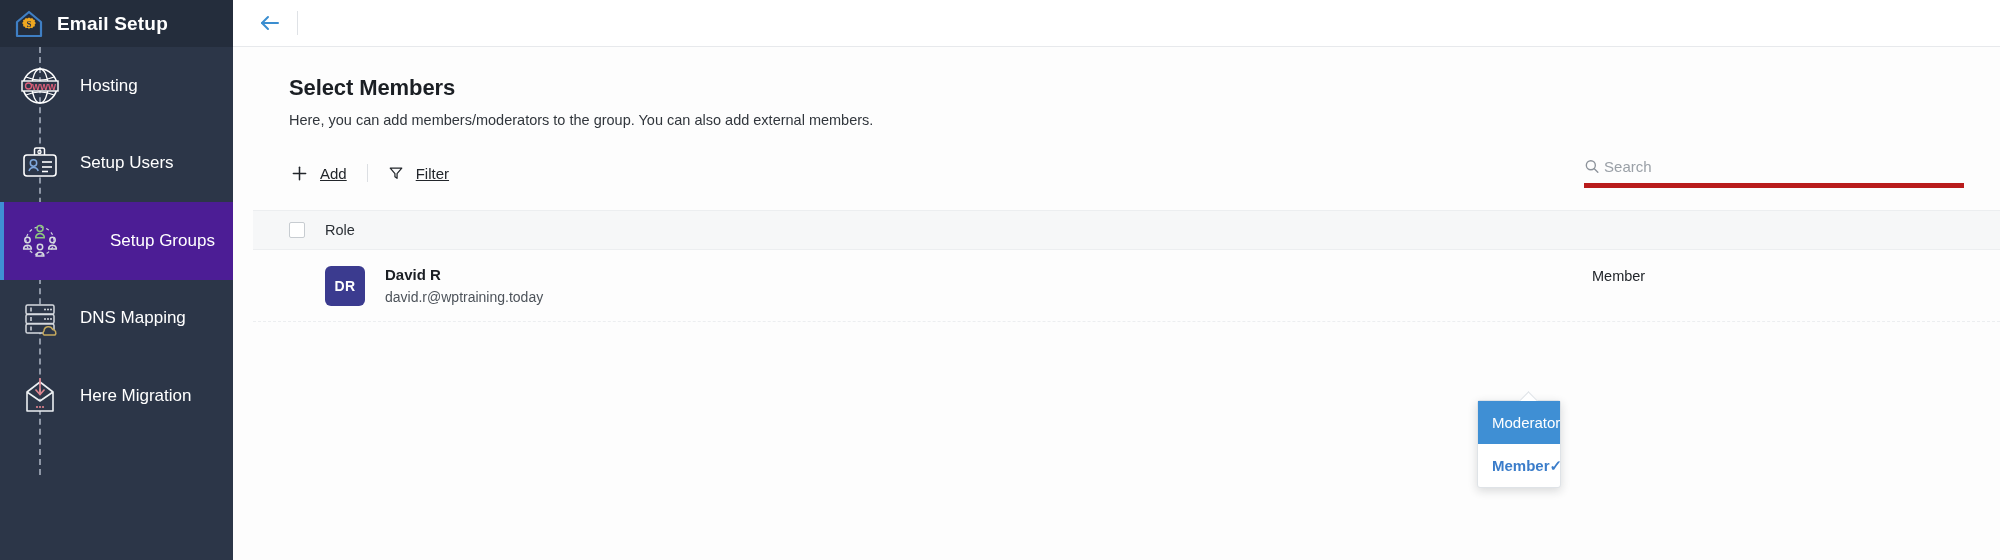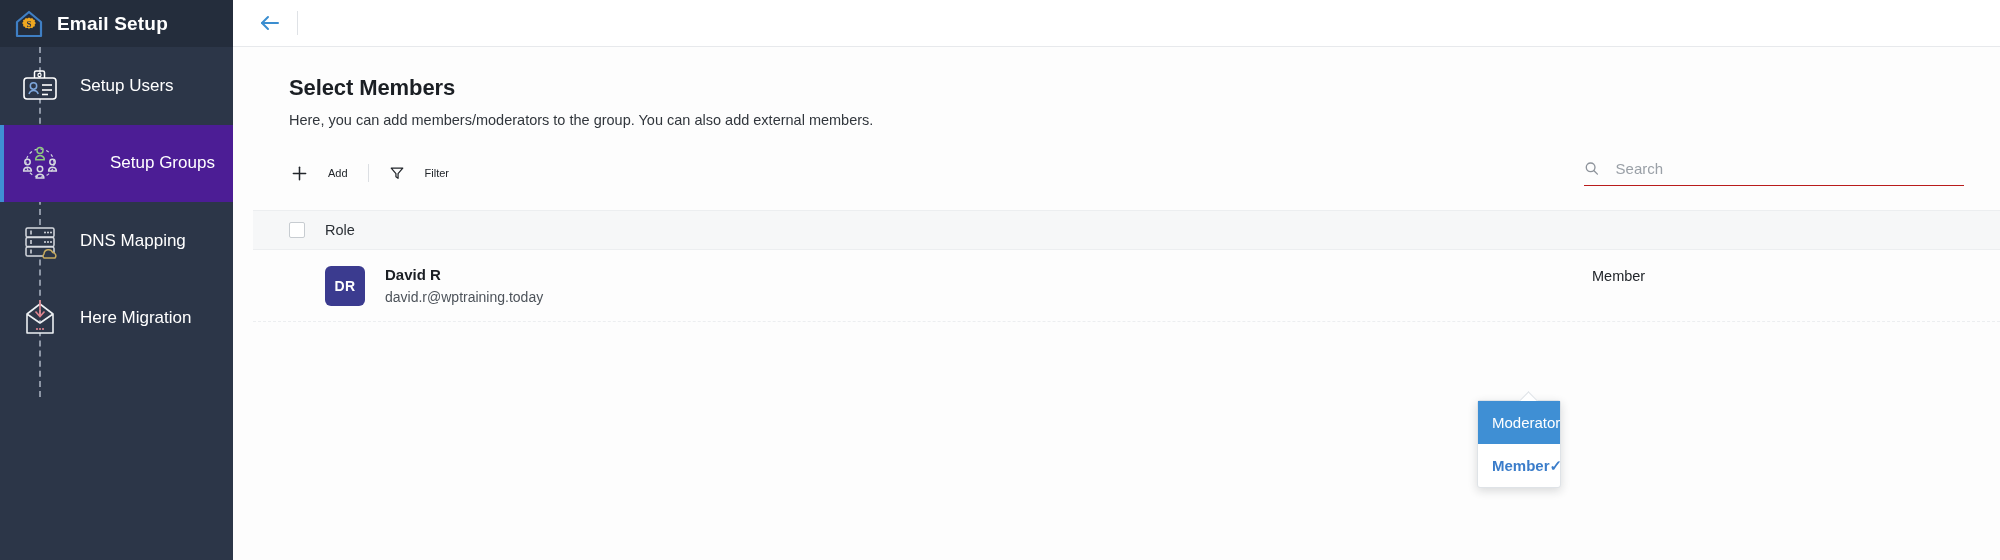--- a/index.html
+++ b/index.html
@@ -131,31 +131,32 @@
     font-size: 14.5px; color: #31363c;
   }
 
   .toolbar {
     margin-top: 28px;
     height: 34px;
     display: flex; align-items: center;
     position: relative;
   }
   .tool-btn {
-    display: flex; align-items: center; gap: 20px;
-    font-size: 11px; color: #22262b;
+    display: flex; align-items: center; gap: 12px;
+    font-size: 15px; color: #22262b;
     cursor: pointer;
     padding: 2px 2px;
+    text-decoration: underline;
   }
   .tool-sep { width: 1px; height: 18px; background: #dcdfe3; margin: 0 18px; }
   .search-wrap {
     margin-left: auto;
     width: 380px;
-    display: flex; gap: 16px;
-    border-bottom: 1px solid #b91c1c;
+    display: flex; gap: 4px;
+    border-bottom: 5px solid #b91c1c;
     padding-bottom: 8px;
   }
   .search-input {
     border: 0; outline: 0; background: transparent;
     font-size: 15px; color: #3c4148;
     font-family: "Liberation Sans", sans-serif;
     width: 100%;
   }
   .search-input::placeholder { color: #9aa0a7; }
 
@@ -252,20 +253,35 @@
           </g>
           <text x="16" y="19" font-size="9" font-family="Liberation Serif, serif" font-weight="bold" fill="#2c3648" text-anchor="middle">S</text>
         </svg>
       </span>
       <span class="brand-title">Email Setup</span>
     </div>
 
     <nav class="nav">
       <div class="nav-dashes"></div>
 
+      <div class="nav-item">
+        <span class="nav-icon">
+          <svg viewBox="0 0 52 52" width="52" height="52">
+            <circle cx="26" cy="26" r="17" fill="none" stroke="#ffffff" stroke-width="1.6"></circle>
+            <ellipse cx="26" cy="26" rx="8" ry="17" fill="none" stroke="#ffffff" stroke-width="1.3"></ellipse>
+            <line x1="9" y1="26" x2="43" y2="26" stroke="#ffffff" stroke-width="1.3"></line>
+            <path d="M12 17 Q26 23 40 17" fill="none" stroke="#ffffff" stroke-width="1.2"></path>
+            <path d="M12 35 Q26 29 40 35" fill="none" stroke="#ffffff" stroke-width="1.2"></path>
+            <rect x="8" y="21" width="36" height="10" fill="#2c3648" stroke="#ffffff" stroke-width="1.4"></rect>
+            <circle cx="14.5" cy="26" r="3" fill="none" stroke="#e0607a" stroke-width="1.3"></circle>
+            <text x="30" y="29.5" font-size="8.5" font-family="Liberation Sans, sans-serif" font-weight="bold" fill="#e0607a" text-anchor="middle">WWW</text>
+          </svg>
+        </span>
+        <span class="nav-label">Hosting</span>
+      </div>
 
       <div class="nav-item">
         <span class="nav-icon">
           <svg viewBox="0 0 52 52" width="52" height="52">
             <rect x="20.5" y="11" width="10" height="9" rx="1.6" fill="none" stroke="#ffffff" stroke-width="1.5"></rect>
             <circle cx="25.5" cy="15" r="1.6" fill="none" stroke="#ffffff" stroke-width="1.2"></circle>
             <rect x="10" y="18" width="32" height="21" rx="3" fill="#2c3648" stroke="#ffffff" stroke-width="1.6"></rect>
             <circle cx="19.5" cy="26" r="3.2" fill="none" stroke="#7fa8dd" stroke-width="1.5"></circle>
             <path d="M15 34 a4.8 4.8 0 0 1 9.2 0" fill="none" stroke="#7fa8dd" stroke-width="1.5"></path>
             <line x1="28" y1="25" x2="38" y2="25" stroke="#ffffff" stroke-width="1.6"></line>

